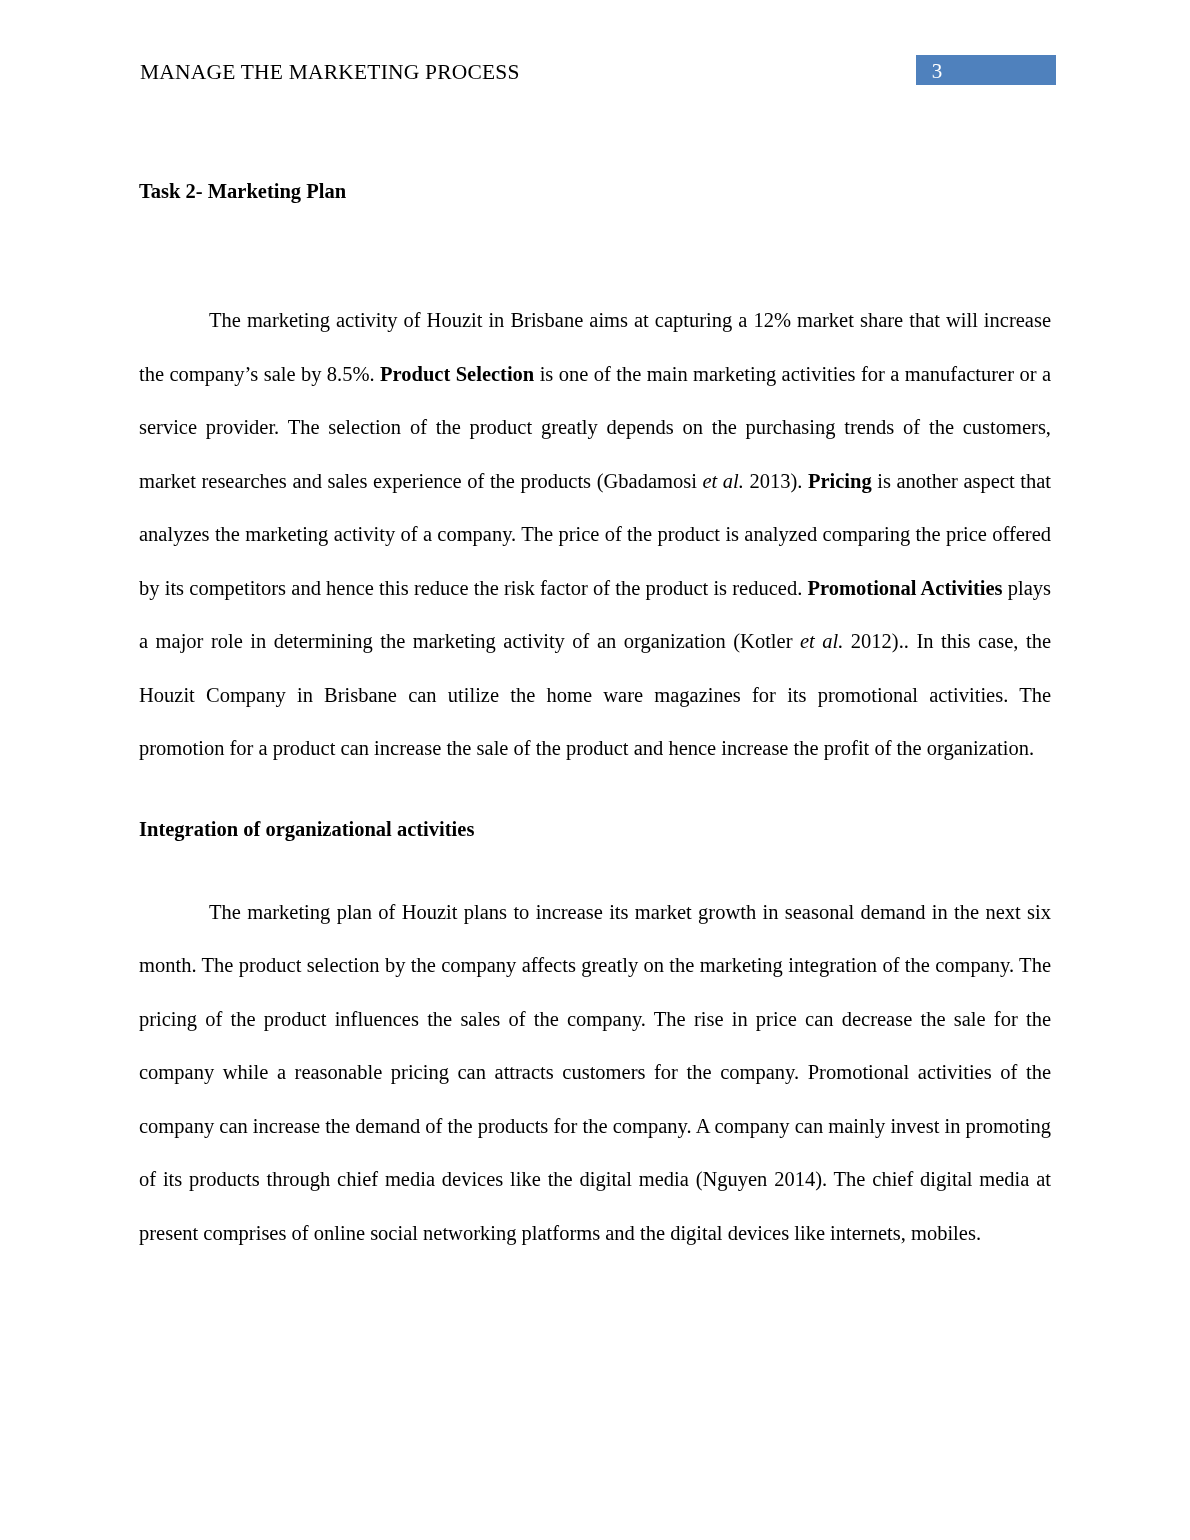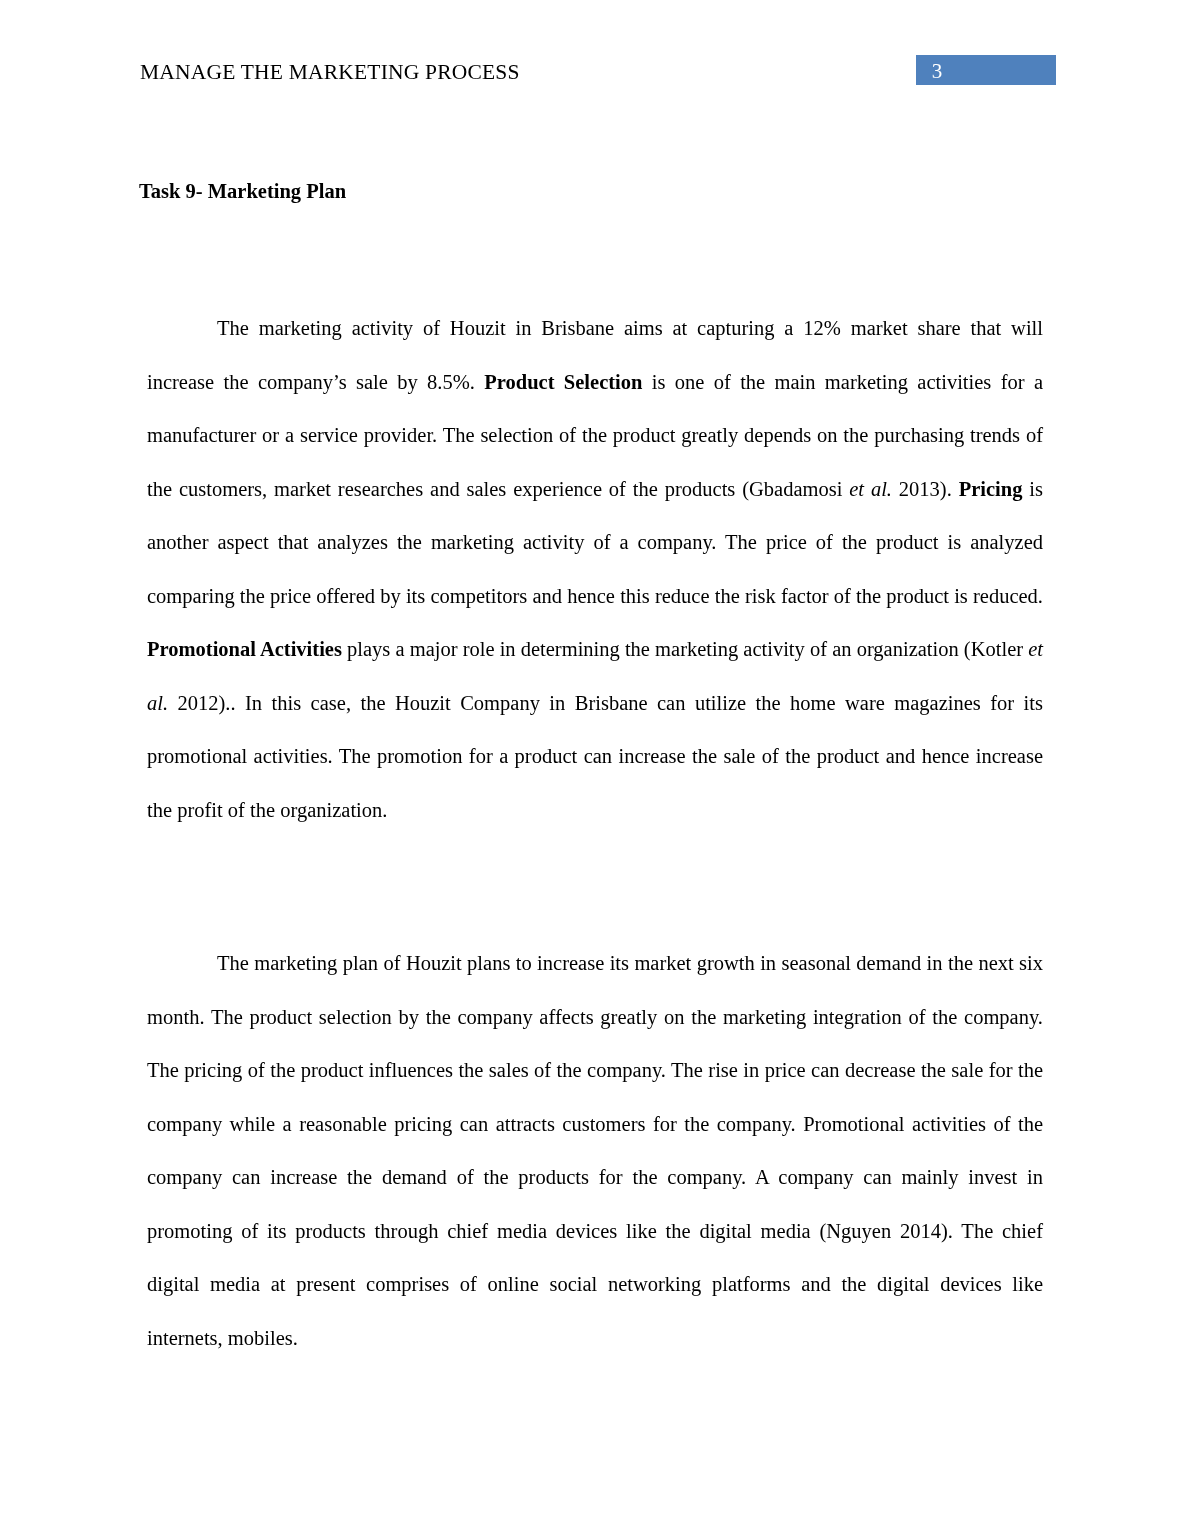--- a/index.html
+++ b/index.html
@@ -67,21 +67,21 @@
     font-size: 20.5px;
     font-weight: bold;
     margin: 0 0 0 0;
     line-height: 26px;
   }
   .gap-after-head { height: 46px; }
   .gap-after-head-sm { height: 44px; }
   p.body-par {
     font-size: 20.5px;
     line-height: 53.5px;
-    margin: 8px;
+    margin: 0;
     text-align: justify;
     text-indent: 70px;
     word-spacing: 0px;
   }
   p.body-par b { font-weight: bold; }
   p.body-par i { font-style: italic; }
   .block-gap-lg { height: 40px; }
 </style>
 </head>
 <body>
@@ -89,30 +89,31 @@
 <div class="page">
 
   <div class="header">
     <div class="running-head">MANAGE THE MARKETING PROCESS</div>
     <div class="page-number-box" style="background: rgb(79, 129, 189);"></div>
     <div class="page-number">3</div>
   </div>
 
   <div class="content">
 
-    <h2 class="sec-head">Task 9- Marketing Plan</h2>
+    <h2 class="sec-head">Task 2- Marketing Plan</h2>
 
     <div class="gap-after-head"></div>
 
 
     <div class="gap-after-head-sm"></div>
 
     <p class="body-par" id="par-1"><span>The marketing activity of Houzit in Brisbane aims at capturing a 12% market share that will increase the company’s sale by 8.5%. </span><b>Product Selection</b><span> is one of the main marketing activities for a manufacturer or a service provider. The selection of the product greatly depends on the purchasing trends of the customers, market researches and sales experience of the products (Gbadamosi </span><i>et al.</i><span> 2013). </span><b>Pricing</b><span> is another aspect that analyzes the marketing activity of a company. The price of the product is analyzed comparing the price offered by its competitors and hence this reduce the risk factor of the product is reduced. </span><b>Promotional Activities</b><span> plays a major role in determining the marketing activity of an organization (Kotler </span><i>et al.</i><span> 2012).. In this case, the Houzit Company in Brisbane can utilize the home ware magazines for its promotional activities. The promotion for a product can increase the sale of the product and hence increase the profit of the organization.</span></p>
 
     <div class="block-gap-lg"></div>
 
+    <h2 class="sec-head">Integration of organizational activities</h2>
 
     <div class="gap-after-head-sm"></div>
 
     <p class="body-par" id="par-2"><span>The marketing plan of Houzit plans to increase its market growth in seasonal demand in the next six month. The product selection by the company affects greatly on the marketing integration of the company. The pricing of the product influences the sales of the company. The rise in price can decrease the sale for the company while a reasonable pricing can attracts customers for the company. Promotional activities of the company can increase the demand of the products for the company. A company can mainly invest in promoting of its products through chief media devices like the digital media (Nguyen 2014). The chief digital media at present comprises of online social networking platforms and the digital devices like internets, mobiles.</span></p>
 
   </div>
 </div>
 
 </body></html>

